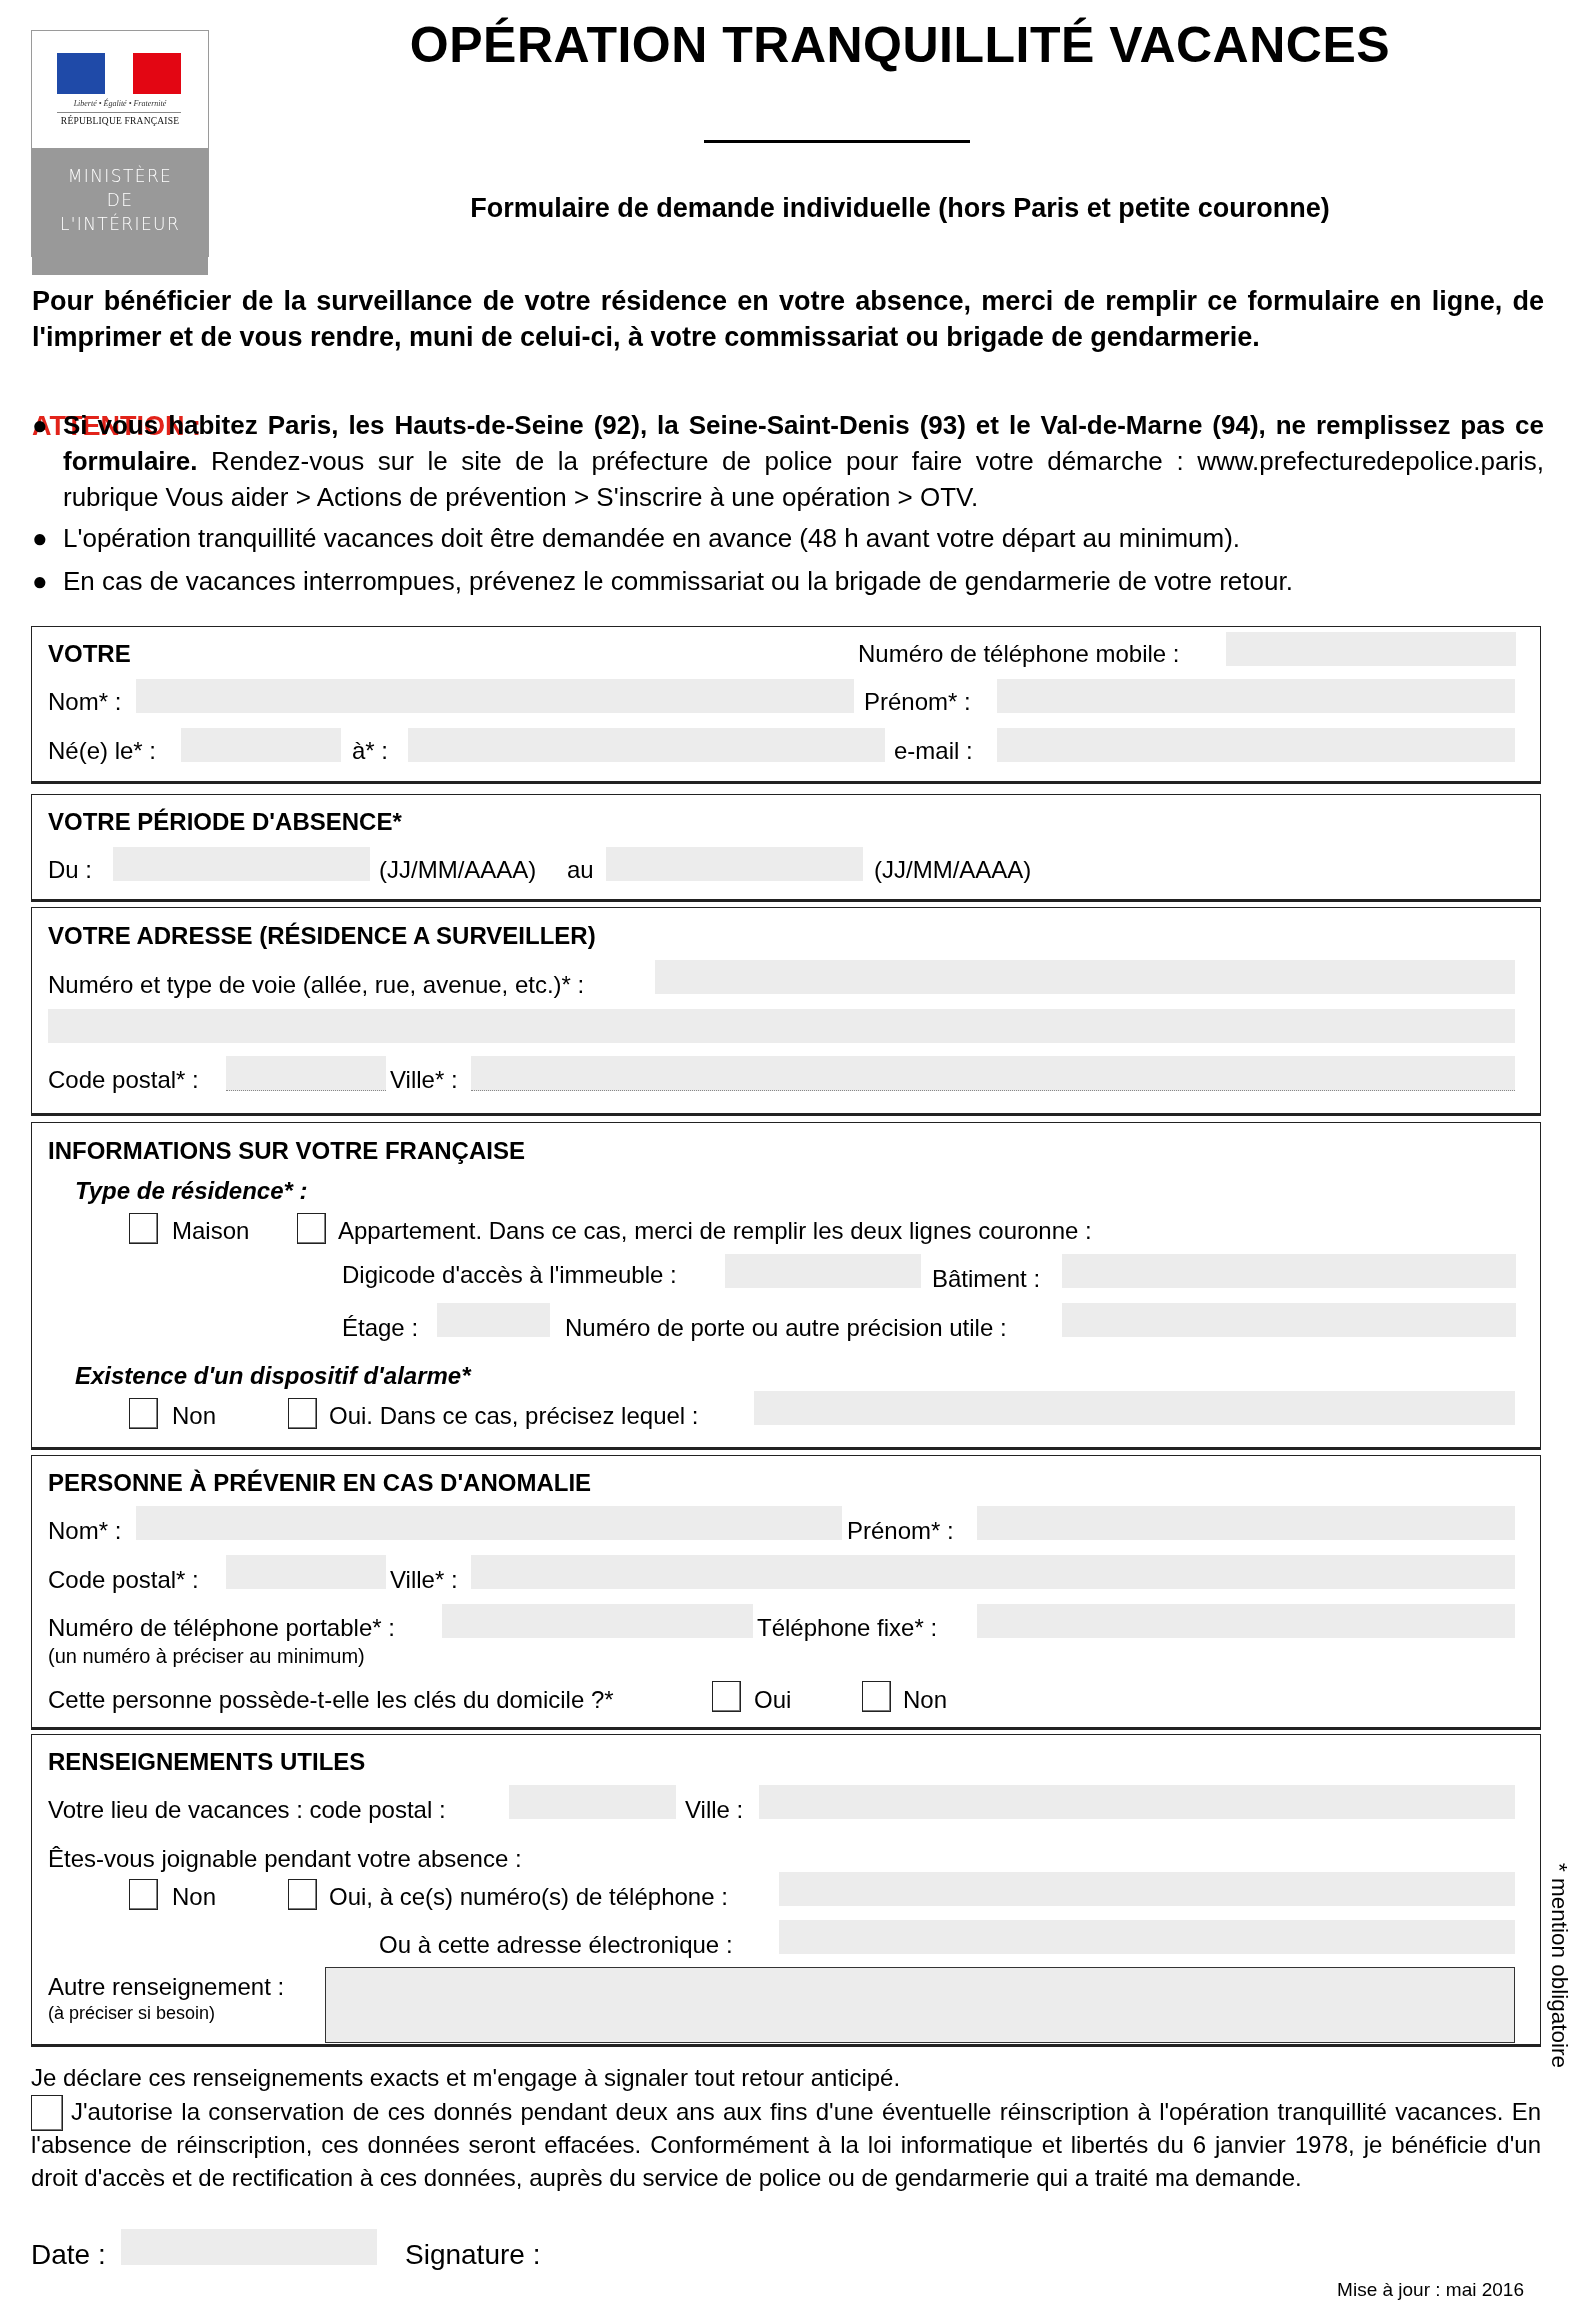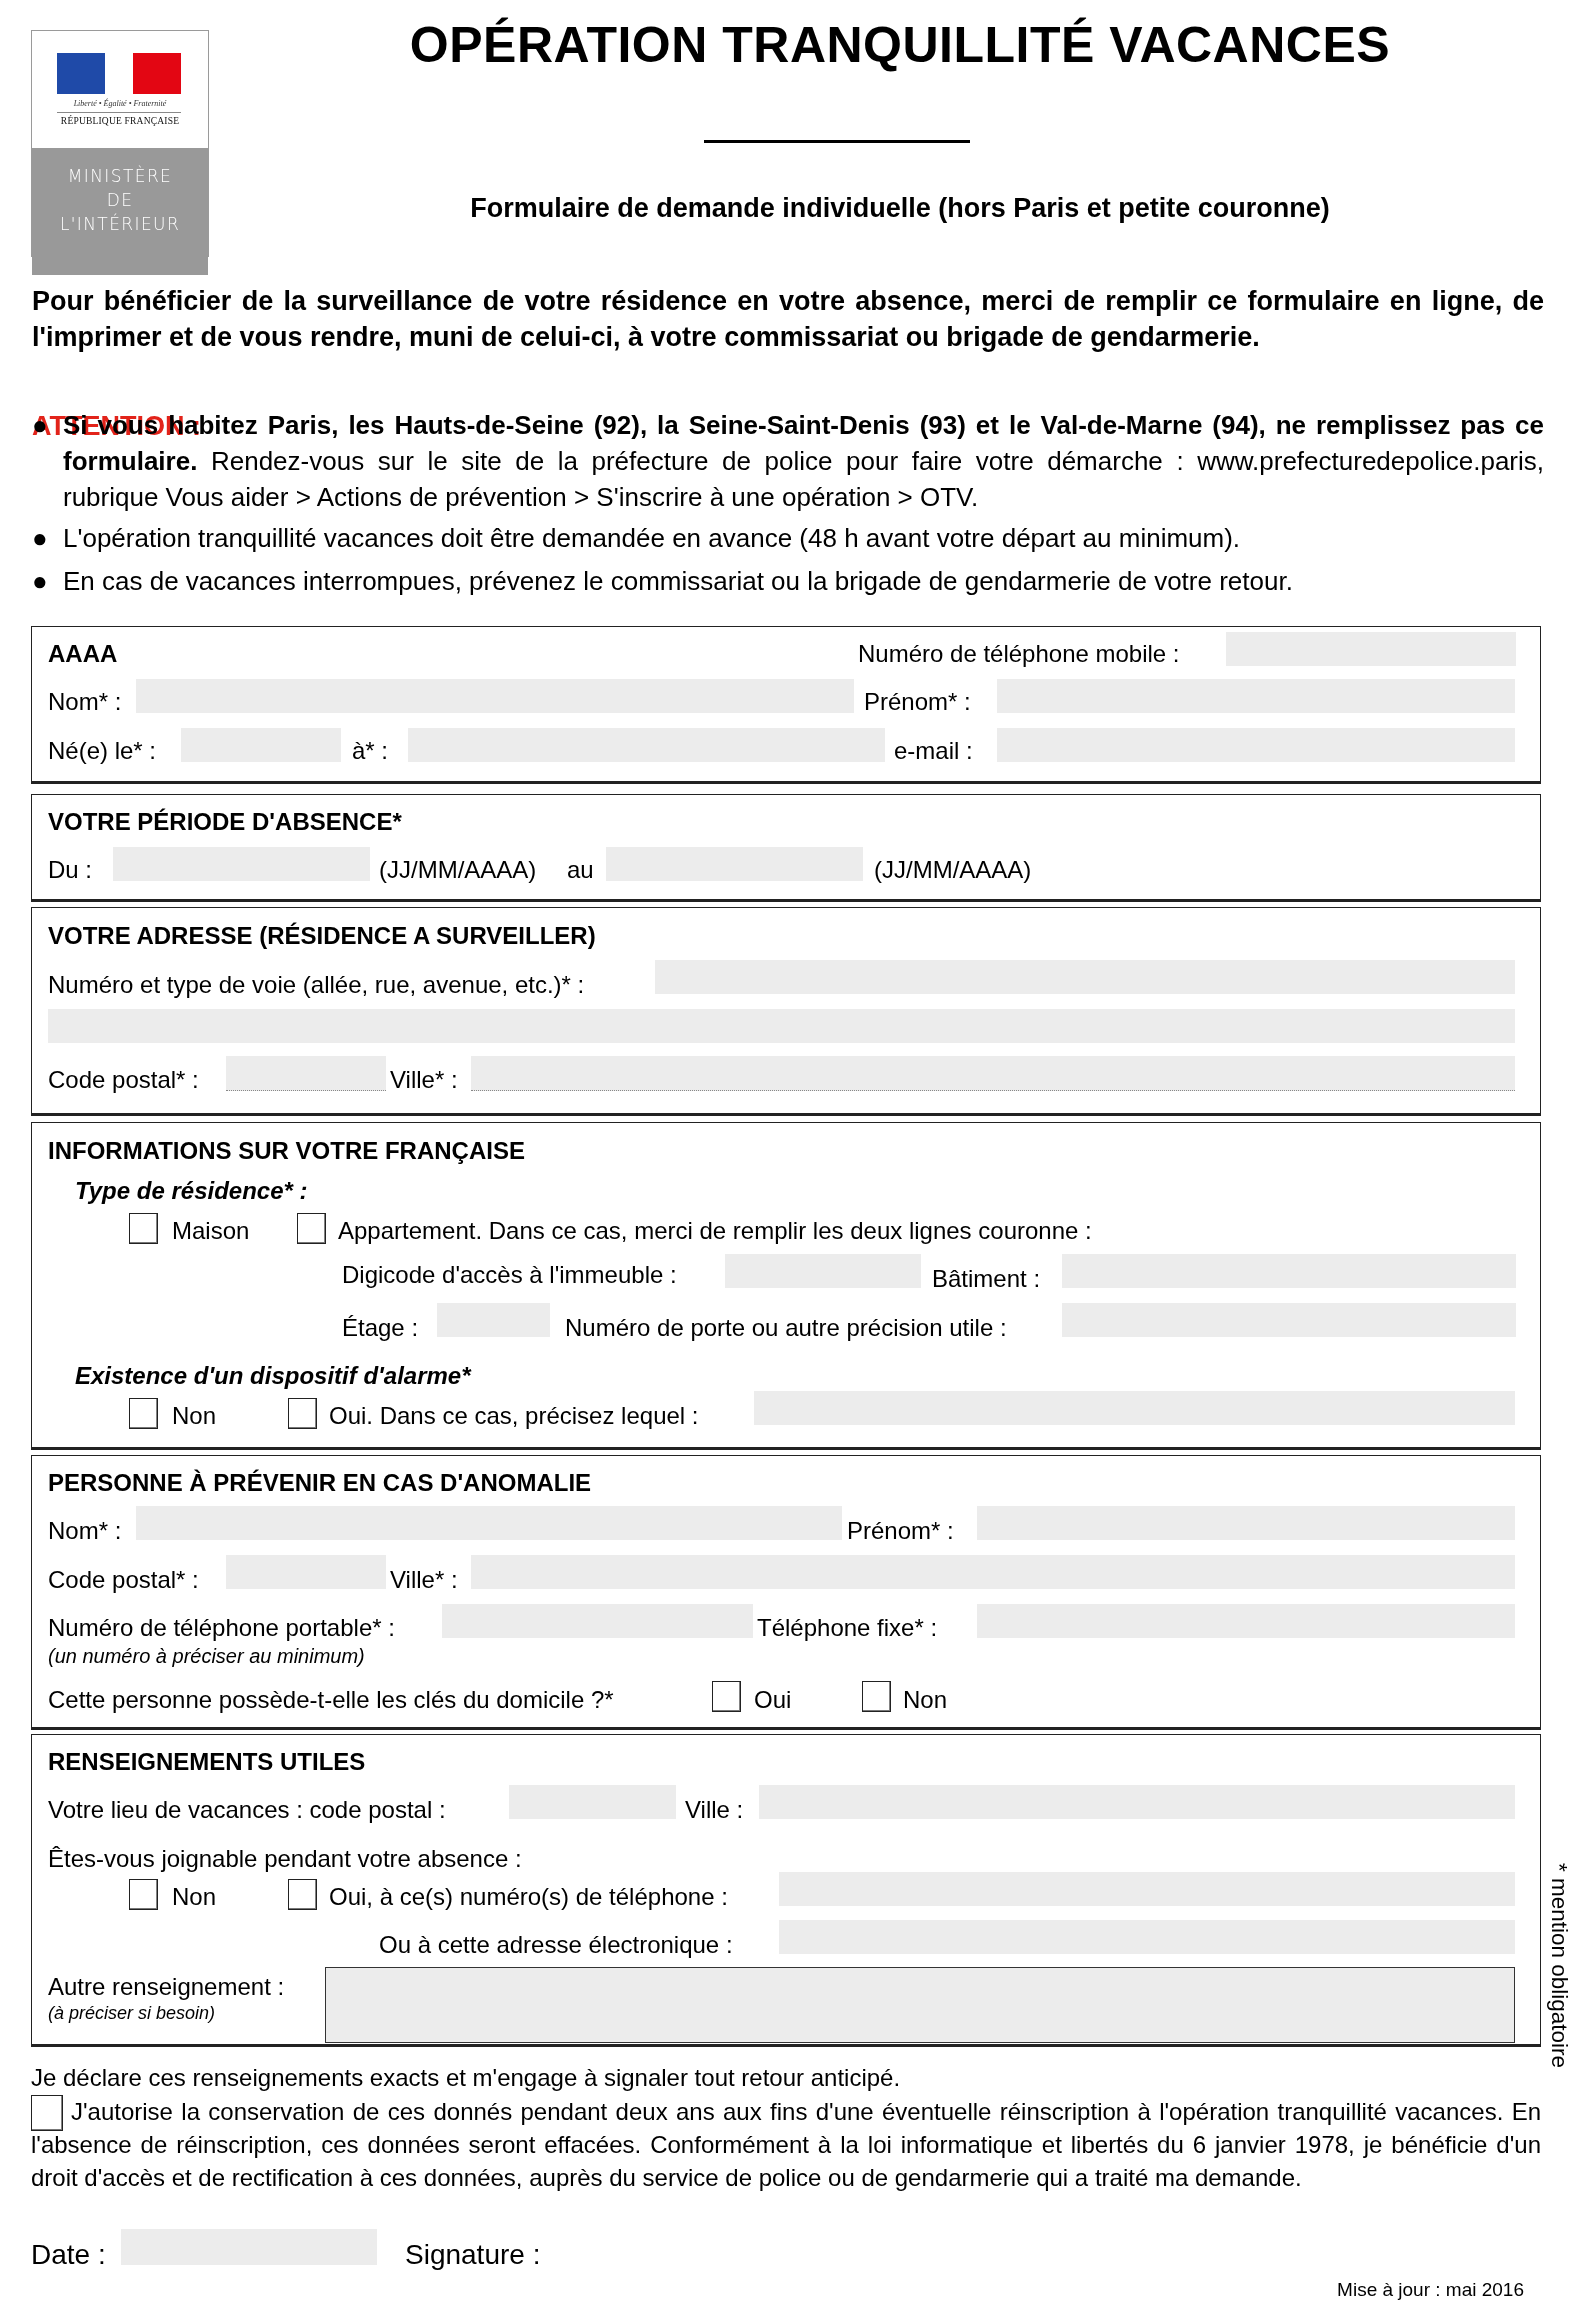--- a/index.html
+++ b/index.html
@@ -22,21 +22,21 @@
   .subtitle { left:342px; top:193px; width:1116px; text-align:center; font-size:27px; font-weight:bold; }
   .intro { left:32px; top:283px; width:1512px; font-size:27px; font-weight:bold; line-height:36px; text-align:justify; }
   .attention { left:32px; top:371px; font-size:27px; font-weight:bold; color:#e2231a;margin-top:40px; }
   .bullet { left:32px; width:1512px; font-size:26px; line-height:36px; }
   .bullet .dot { position:absolute; left:0; top:0; }
   .bullet .txt { margin-left:31px; text-align:justify; display:block; }
   .section { left:31px; width:1510px; border:1.8px solid #222; box-sizing:border-box; border-bottom-width:3.6px; }
   .sec-title { position:absolute; left:16px; font-size:24px; font-weight:bold; }
   .lbl { position:absolute; font-size:24px; white-space:nowrap; }
   .lbl.it { font-style:italic; font-weight:bold; }
-  .small-it { position:absolute; font-size:20px; font-style:italic; white-space:nowrap; }
+  .small-it { position:absolute; font-size:20px; white-space:nowrap; }
   .field { position:absolute; background:#ececec; height:34px; }
   .cb { position:absolute; width:29px; height:31px; border:1.8px solid #222; border-right-color:#222; box-sizing:border-box; background:#fff; box-shadow:inset -0.9px -0.9px 0 #777; }
   .vert { left:1546px; top:1863px; font-size:22.5px; writing-mode:vertical-rl; white-space:nowrap; }
   .decl { left:31px; width:1510px; font-size:24px; line-height:33px; text-align:justify; }
   .footer { font-size:19px; }
 </style>
 </head>
 <body>
 
 <div class="abs logo">
@@ -71,21 +71,21 @@
 <div class="abs bullet" style="top:520px;">
   <span class="dot">●</span>
   <span class="txt">L'opération tranquillité vacances doit être demandée en avance (48 h avant votre départ au minimum).</span>
 </div>
 <div class="abs bullet" style="top:563px;">
   <span class="dot">●</span>
   <span class="txt">En cas de vacances interrompues, prévenez le commissariat ou la brigade de gendarmerie de votre retour.</span>
 </div>
 
 <div class="abs section" style="top:626px;height:158px;">
-  <div class="sec-title" style="top:12.6px;">AAAA</div>
+  <div class="sec-title" style="top:12.6px;">VOTRE</div>
   <div class="lbl" style="left:826px;top:12.6px;">Numéro de téléphone mobile :</div>
   <div class="field" style="left:1194px;top:5.4px;width:290px;"></div>
   <div class="lbl" style="left:16px;top:61px;">Nom* :</div>
   <div class="field" style="left:104px;top:52px;width:718px;"></div>
   <div class="lbl" style="left:832px;top:61px;">Prénom* :</div>
   <div class="field" style="left:965px;top:52px;width:518px;"></div>
   <div class="lbl" style="left:16px;top:110px;">Né(e) le* :</div>
   <div class="field" style="left:149px;top:101px;width:160px;"></div>
   <div class="lbl" style="left:320px;top:110px;">à* :</div>
   <div class="field" style="left:376px;top:101px;width:477px;"></div>

